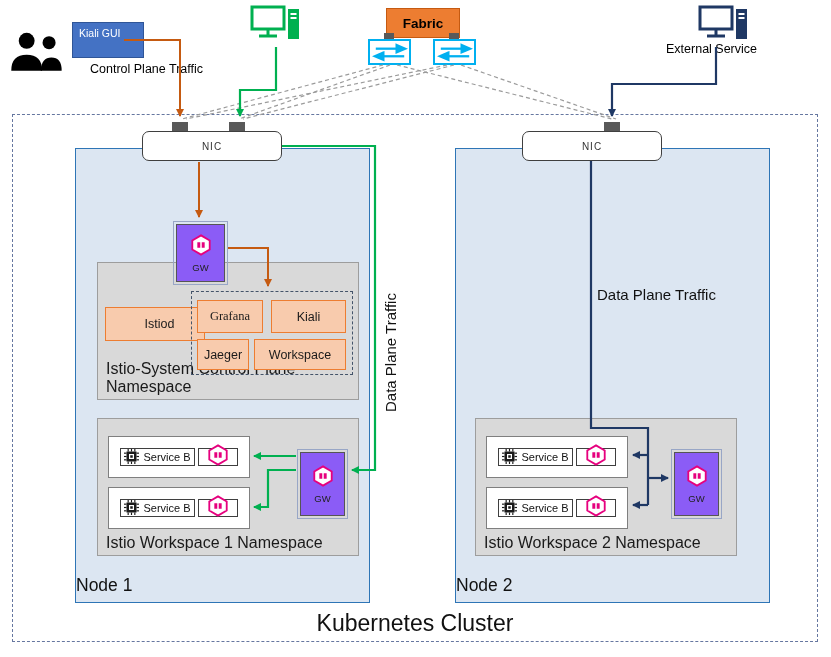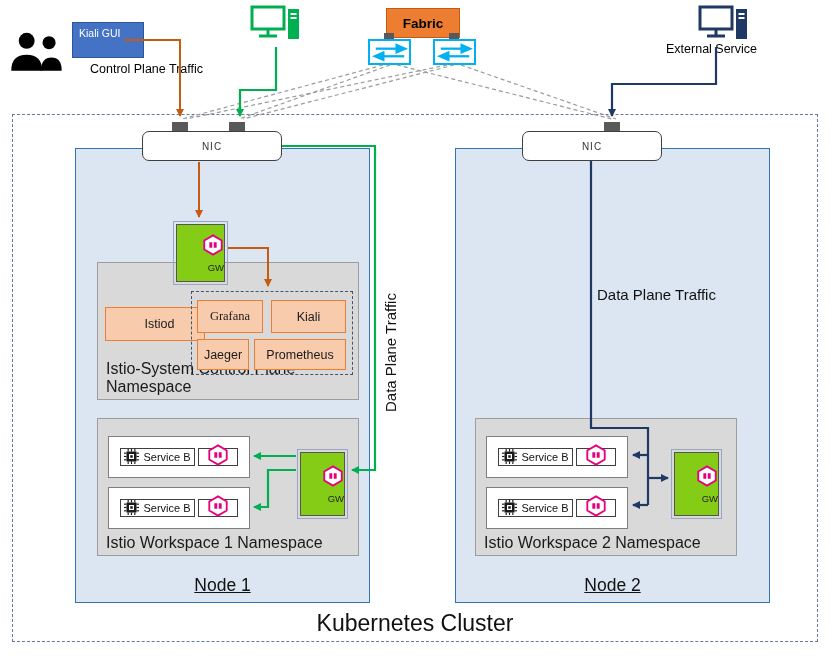--- a/index.html
+++ b/index.html
@@ -1,34 +1,34 @@
 <!DOCTYPE html>
 <html><head>
 <meta charset="utf-8">
 <style>
   html,body{margin:0;padding:0;background:#fff;}
   #stage{position:relative;width:831px;height:657px;background:#fff;
          font-family:"Liberation Sans",sans-serif;overflow:hidden;}
   .abs{position:absolute;box-sizing:border-box;}
   .node{background:#DCE6F2;border:1px solid #2E75B6;}
-  .node-label{position:absolute;bottom:6px;left:0;width:100%;text-align:center;
-              font-size:17.5px;color:#111;text-decoration:underline;}
+  .node-label{position:absolute;bottom:6px;left:0;width:100%;
+              font-size:17.5px;color:#111;}
   .cluster{border:1px dashed #6677A0;}
   .cluster-label{position:absolute;bottom:4px;left:0;width:100%;text-align:center;
                  font-size:23px;color:#111;}
   .nic{background:#fff;border:1.5px solid #3F3F3F;border-radius:7px;display:flex;
        align-items:center;justify-content:center;font-size:10px;letter-spacing:1px;color:#333;}
   .tab{background:#595959;}
   .ns{background:#D9D9D9;border:1px solid #9D9D9D;}
   .ns-label{position:absolute;left:8px;bottom:3px;font-size:16px;color:#1A1A1A;}
   .comp{background:#F8CBAD;border:1px solid #ED7D31;display:flex;align-items:center;
         justify-content:center;font-size:12.5px;color:#1A1A1A;}
   .dashed-box{border:1.5px dashed #44546A;}
-  .gw{background:#84cc16;border:1px solid #555;outline:1px solid #98A6C6;outline-offset:2px;
-      display:flex;flex-direction:column;align-items:flex-end;justify-content:center;gap:2px;}
+  .gw{background:#8b5cf6;border:1px solid #555;outline:1px solid #98A6C6;outline-offset:2px;
+      display:flex;flex-direction:column;align-items:center;justify-content:center;gap:2px;}
   .gw-label{font-size:9.5px;color:#222;}
   .frame{background:#fff;border:1px solid #7F7F7F;display:flex;gap:3px;padding:11px;}
   .svc{flex:1;border:1.5px solid #3F3F3F;background:#fff;display:flex;align-items:center;
        justify-content:center;gap:4px;font-size:11px;color:#111;}
   .hexbox{width:38px;border:1.5px solid #3F3F3F;background:#fff;display:flex;
           align-items:center;justify-content:center;}
   .kiali-box{background:#4472C4;color:#fff;font-size:10.5px;line-height:1.35;
              padding:3px 6px;border:1px solid #2F5597;}
   .fabric-box{background:#ED7D31;border:1px solid #C55A11;display:flex;align-items:center;
               justify-content:center;font-size:13.5px;font-weight:bold;color:#000;}
@@ -127,21 +127,21 @@
   </div>
 
   <div class="abs ns" style="left:97px;top:262px;width:262px;height:138px;">
     <div class="ns-label">Istio-System Control Plane Namespace</div>
   </div>
   <div class="abs comp" style="left:105px;top:307px;width:100px;height:34px;padding-left:9px;">Istiod</div>
   <div class="abs dashed-box" style="left:191px;top:291px;width:162px;height:84px;"></div>
   <div class="abs comp" style="left:197px;top:300px;width:66px;height:33px;font-family:Liberation Serif, serif;">Grafana</div>
   <div class="abs comp" style="left:271px;top:300px;width:75px;height:33px;">Kiali</div>
   <div class="abs comp" style="left:197px;top:339px;width:52px;height:31px;">Jaeger</div>
-  <div class="abs comp" style="left:254px;top:339px;width:92px;height:31px;">Prometheus</div>
+  <div class="abs comp" style="left:254px;top:339px;width:92px;height:31px;">Workspace</div>
 
   <div class="abs gw" style="left:176px;top:224px;width:49px;height:58px;">
     <span>
       <svg width="22" height="22" viewBox="0 0 24 24">
         <polygon points="12,1.5 21.5,7 21.5,17 12,22.5 2.5,17 2.5,7" fill="#fff" stroke="#E6007E" stroke-width="2"></polygon>
         <rect x="8" y="9" width="3.2" height="6" fill="#E6007E"></rect>
         <rect x="12.8" y="9" width="3.2" height="6" fill="#E6007E"></rect>
       </svg>
     </span>
     <span class="gw-label">GW</span>

